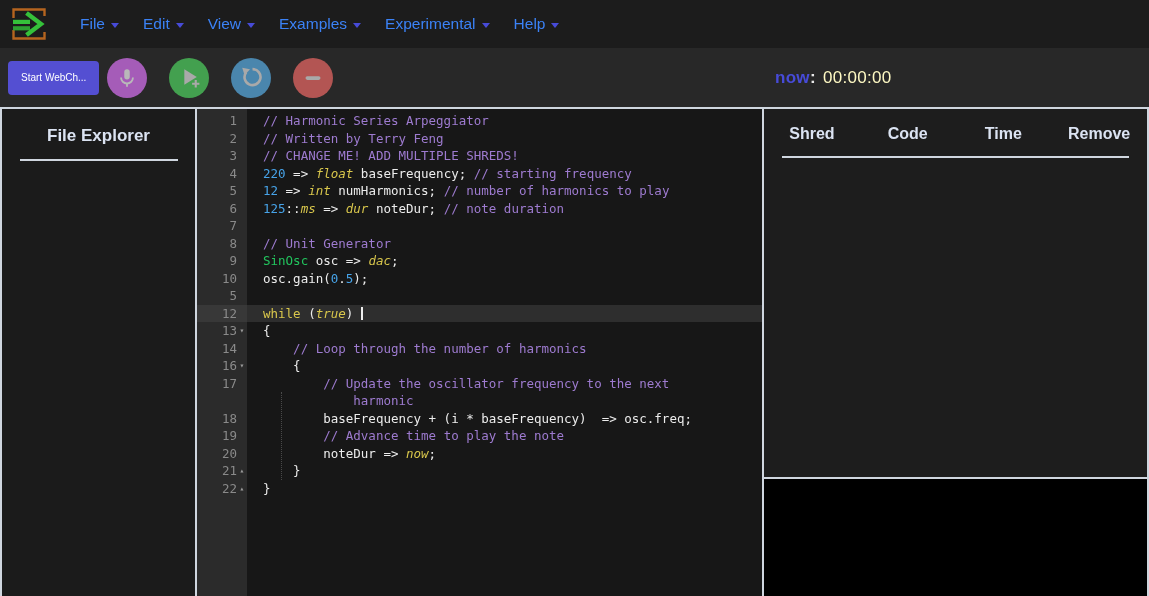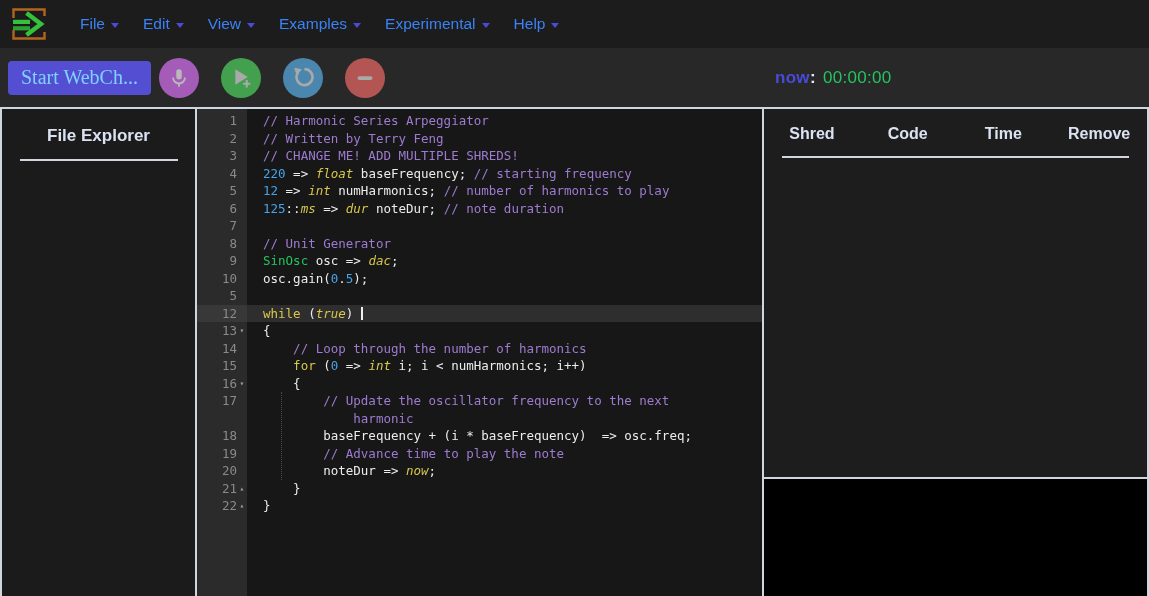--- a/index.html
+++ b/index.html
@@ -14,30 +14,30 @@
   
   .menubar { height:48px; background:#1c1c1c; display:flex; align-items:center; padding-left:10px; }
   .logo { width:40px; height:38px; margin-right:30px; display:flex; align-items:center; }
   .menubar-items { display:flex; align-items:center; gap:24px; }
   .menu-item { display:flex; align-items:center; color:#3b82f6; font-size:15.5px; cursor:pointer; }
   .menu-item .caret { width:0; height:0; border-left:4px solid transparent; border-right:4px solid transparent;
     border-top:5px solid #474bd8; margin-left:6px; margin-top:2px; }
 
   
   .toolbar { height:59px; background:#282828; display:flex; align-items:center; position:relative; }
-  .start-btn { margin-left:8px; height:34px; padding:0 13px; background:#544fd2; color:#7dd3fc;
-    border:none; border-radius:4px; font-size:20px; font-family:Liberation Serif, serif; cursor:pointer; }
+  .start-btn { margin-left:8px; height:34px; padding:0 13px; background:#544fd2; color:#ffffff;
+    border:none; border-radius:4px; font-size:10px; font-family:Liberation Sans, sans-serif; cursor:pointer; }
   .circle-btn { width:40px; height:40px; border-radius:50%; border:none; margin-left:22px;
     display:flex; align-items:center; justify-content:center; cursor:pointer; padding:0; }
   .circle-btn:first-of-type { margin-left:8px; }
   .circle-btn .icn { display:flex; align-items:center; justify-content:center; }
   .timer { position:absolute; left:775px; top:50%; transform:translateY(-50%); font-size:17px; letter-spacing:.3px; }
   .timer .now { color:#474bd8; font-weight:bold; }
   .timer .colon { color:#e9e9e9; font-weight:bold; margin-right:7px; }
-  .timer .time { color:#22c55e; }
+  .timer .time { color:#fef9c3; }
 
   
   .main { display:flex; height:489px; background:#1c1c1c;
     border-top:2px solid #cfd6df; border-left:2px solid #cfd6df; border-right:2px solid #cfd6df; }
   .splitter { width:2px; background:#cfd6df; flex:none; }
 
   .file-explorer { width:193px; background:#1b1b1b; flex:none; }
   .fe-title { color:#dbe3f2; font-weight:bold; font-size:17px; text-align:center; margin-top:17px; }
   .panel-hr { border:none; border-top:2px solid #cfd6df; margin:13px auto 0; }
   .fe-hr { width:158px; }
@@ -257,27 +257,20 @@
         </div>
         <div class="row">
           <div class="gcell">
             <span class="num">14</span>
             <span class="fold"></span>
           </div>
           <div class="ccell"><span class="tk-pl">    </span><span class="tk-cm">// Loop through the number of harmonics</span></div>
         </div>
         <div class="row">
           <div class="gcell">
-            <span class="num">15</span>
-            <span class="fold"></span>
-          </div>
-          <div class="ccell"><span class="tk-pl">    </span><span class="tk-kw">for</span><span class="tk-pl"> (</span><span class="tk-num">0</span><span class="tk-pl"> =&gt; </span><span class="tk-type">int</span><span class="tk-pl"> i; i &lt; numHarmonics; i++)</span></div>
-        </div>
-        <div class="row">
-          <div class="gcell">
             <span class="num">16</span>
             <span class="fold">▾</span>
           </div>
           <div class="ccell"><span class="tk-pl">    {</span></div>
         </div>
         <div class="row">
           <div class="gcell">
             <span class="num">17</span>
             <span class="fold"></span>
           </div>

